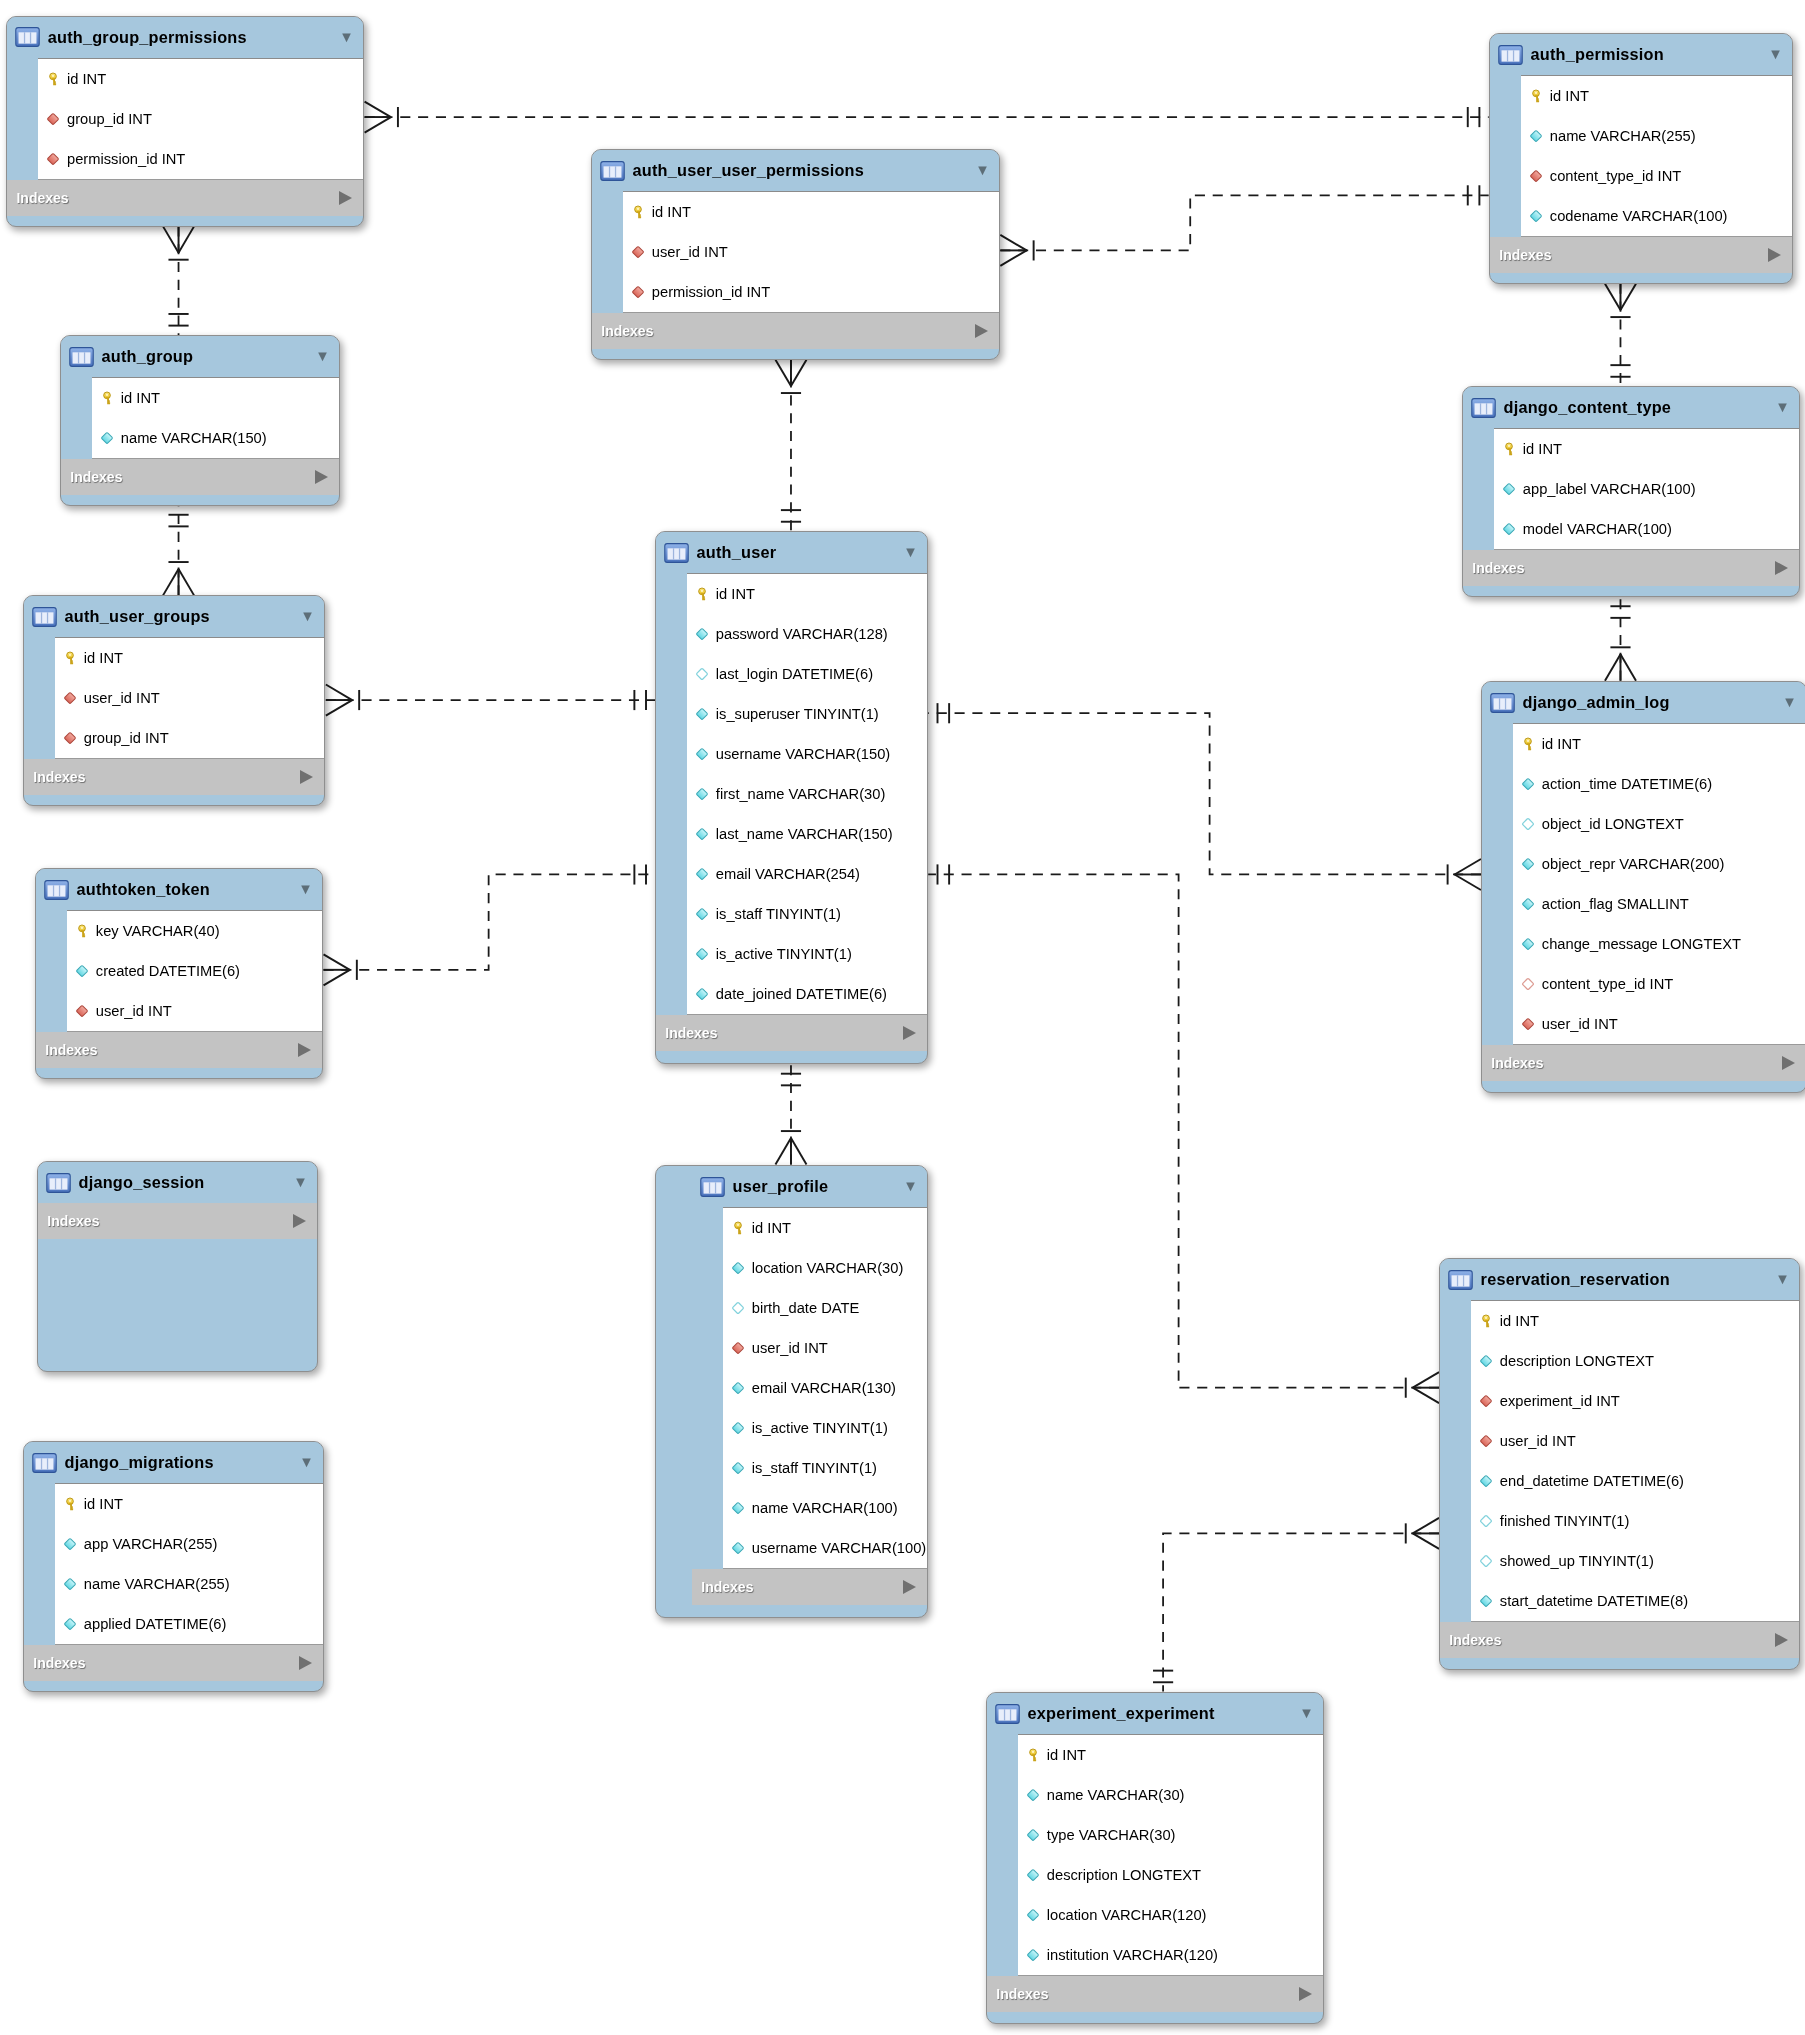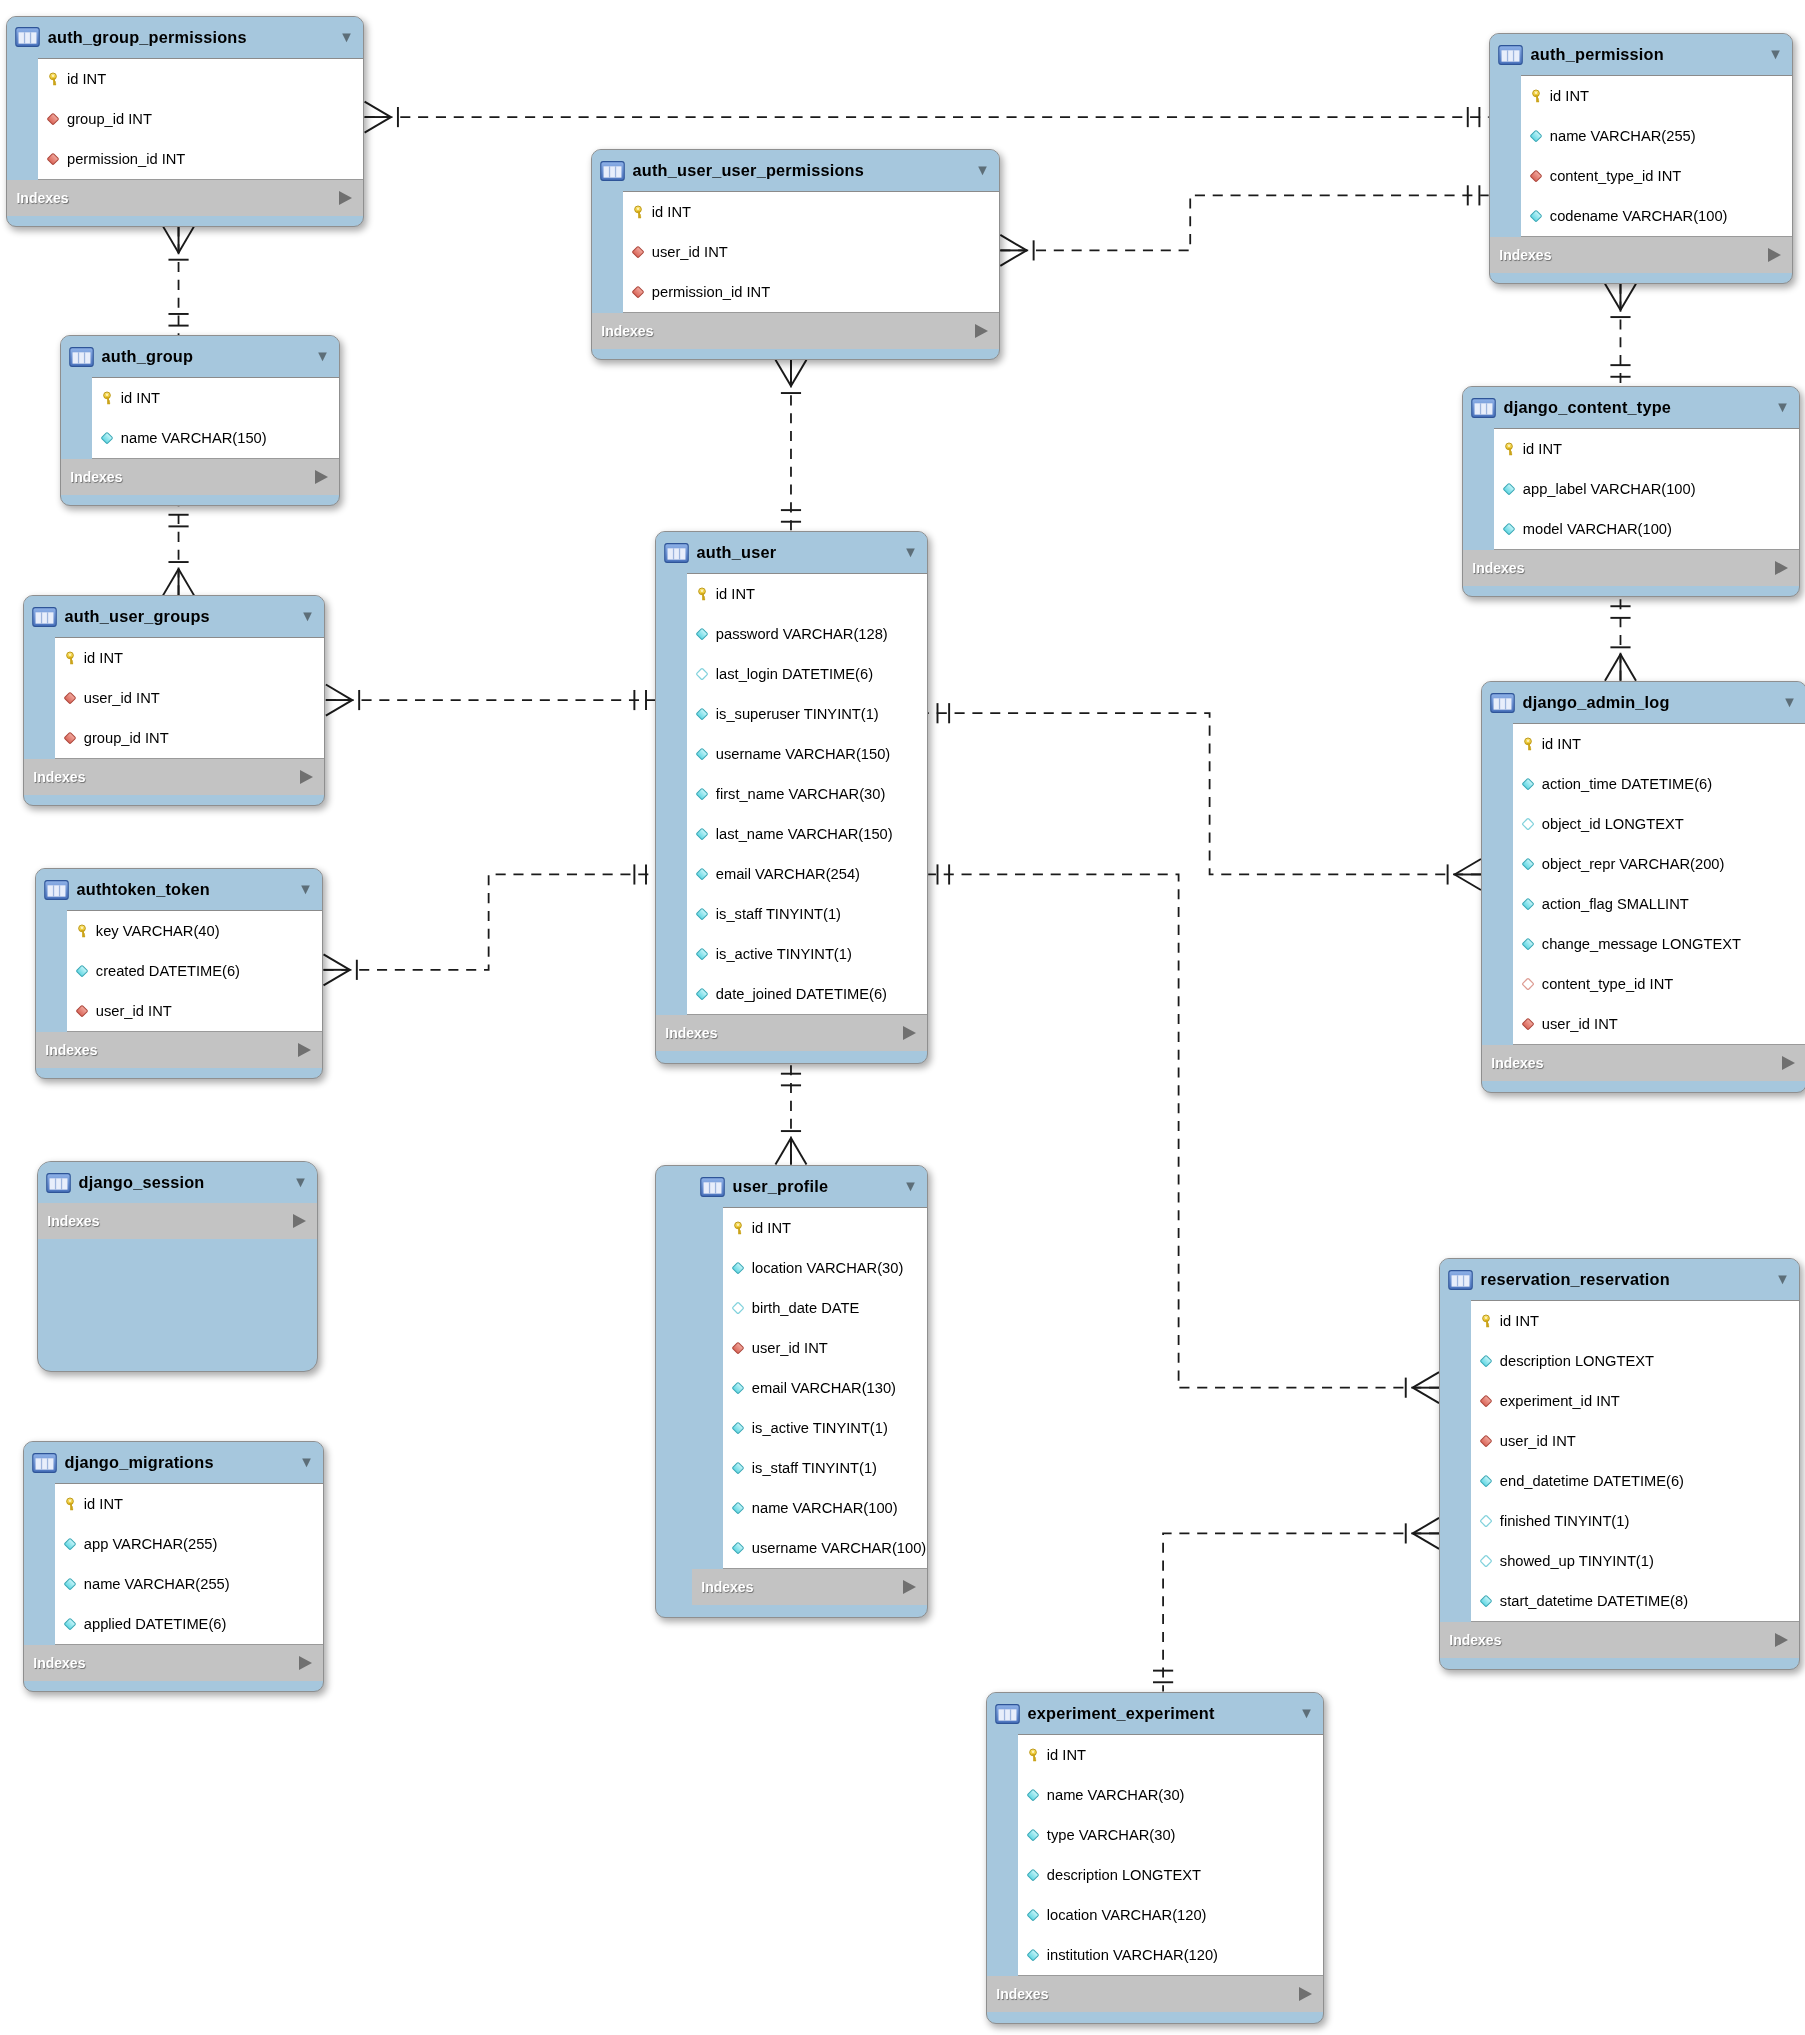--- a/index.html
+++ b/index.html
@@ -576,21 +576,21 @@
             <use href="#sym-d-red" xlink:href="#sym-d-red"></use>
           </svg>
           <span class="col-txt">user_id INT</span>
         </div>
       </div>
       <div class="tbl-indexes">
         <span class="idx-label">Indexes</span>
         <span class="idx-arrow"></span>
       </div>
     </div>
-    <div class="tbl" style="left: 37px; top: 1161px; width: 281px; height: 211px; border-radius: 14px;">
+    <div class="tbl" style="left: 37px; top: 1161px; width: 281px; height: 211px;">
       <div class="tbl-head">
         <svg width="25" height="22" viewBox="0 0 32 28" class="tbl-ic">
           <use href="#sym-table" xlink:href="#sym-table"></use>
         </svg>
         <span class="tbl-name">django_session</span>
         <span class="tbl-collapse">▼</span>
       </div>
       <div class="tbl-indexes">
         <span class="idx-label">Indexes</span>
         <span class="idx-arrow"></span>

